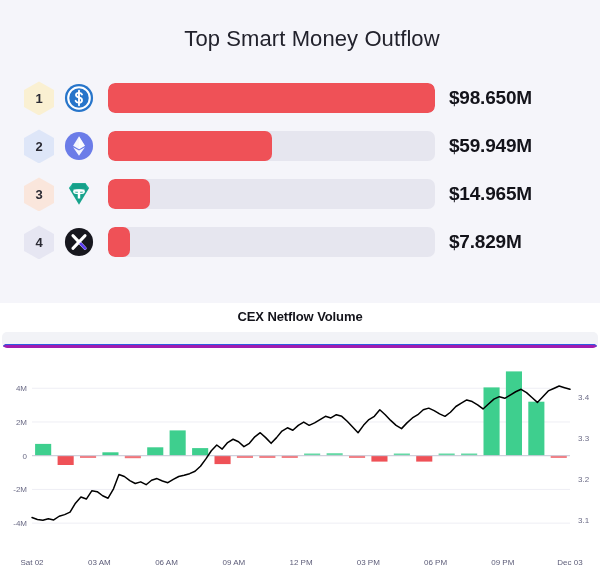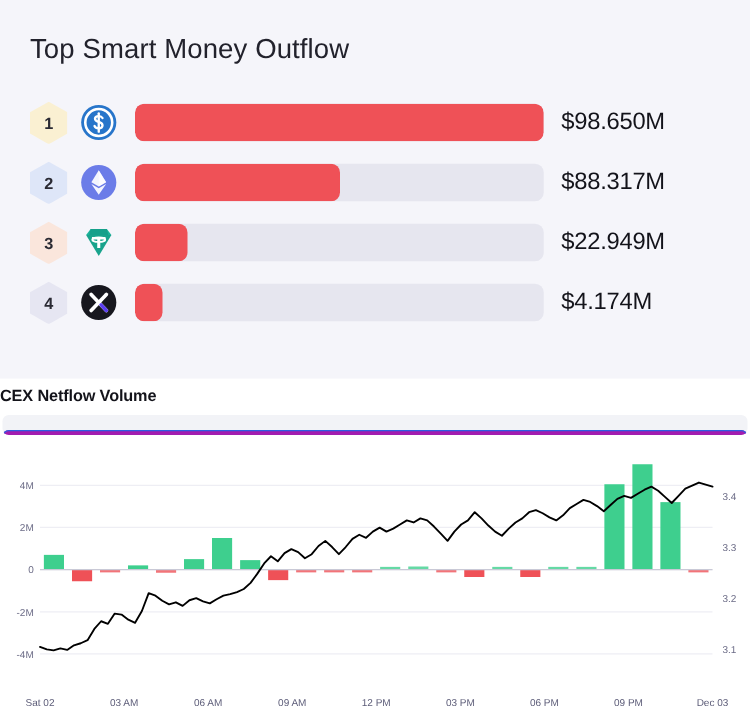--- a/index.html
+++ b/index.html
@@ -1,21 +1,21 @@
 <!DOCTYPE html>
 <html><head>
 <meta charset="utf-8">
 <style>
   html,body{margin:0;padding:0;}
   body{
     width:600px;height:577px;overflow:hidden;
     font-family:"Liberation Sans","DejaVu Sans",sans-serif;
     background:#ffffff;color:#1a1a22;
   }
-  .page{width:600px;height:577px;position:relative;}
+  .page{width:600px;height:577px;position:relative;text-align:center;}
 
   
   .outflow-card{
     background:#f5f5fa;
     padding:0 0 10px 0;
     height:303px;
     box-sizing:border-box;
     position:relative;
   }
   .outflow-title{
@@ -57,21 +57,21 @@
     overflow:hidden;
   }
   .fill{
     height:100%;
     background:#ef5157;
     border-radius:7px;
   }
   .amount{
     margin-left:14px;
     font-size:19px;
-    font-weight:400;
+    font-weight:700;
     color:#13131a;
     white-space:nowrap;
     letter-spacing:-.2px;
   }
 
   
   .netflow-card{
     background:#ffffff;
     height:274px;
     box-sizing:border-box;
@@ -165,56 +165,56 @@
             <svg width="30" height="30" viewBox="0 0 32 32">
               <circle cx="16" cy="16" r="15" fill="#6b7ce8"></circle>
               <path d="M16 5.5l-6.3 10.3L16 19.4l6.3-3.6z" fill="#fff" fill-opacity=".92"></path>
               <path d="M16 5.5v13.9l6.3-3.6z" fill="#fff" fill-opacity=".7"></path>
               <path d="M16 20.9l-6.3-3.7L16 26.5l6.3-9.3z" fill="#fff" fill-opacity=".92"></path>
             </svg>
           </div>
           <div class="track" style="background: rgb(230, 230, 239);">
             <div class="fill" style="width: 50.2%; background: rgb(239, 81, 87);"></div>
           </div>
-          <div class="amount">$88.317M</div>
+          <div class="amount">$59.949M</div>
         </div>
         <div class="rank-row">
           <div class="hex" style="background: rgb(250, 230, 220);">
             <span>3</span>
           </div>
           <div class="coin">
             <svg width="30" height="30" viewBox="0 0 32 32">
               <path d="M5.2 9.5h21.6L16 27.5z" fill="#18a38c"></path>
               <path d="M5.2 9.5l3.9-5h13.8l3.9 5z" fill="#1bb39a"></path>
               <path d="M9.1 4.5l-1.3 5h16.4l-1.3-5z" fill="#15a08a"></path>
               <path d="M10.2 11.2h11.6v2.3h-4.5v7.2h-2.6v-7.2h-4.5z" fill="#fff"></path>
               <ellipse cx="16" cy="13.6" rx="5.5" ry="1.9" fill="none" stroke="#fff" stroke-width="1.6"></ellipse>
             </svg>
           </div>
           <div class="track" style="background: rgb(230, 230, 239);">
             <div class="fill" style="width: 12.8%; background: rgb(239, 81, 87);"></div>
           </div>
-          <div class="amount">$22.949M</div>
+          <div class="amount">$14.965M</div>
         </div>
         <div class="rank-row">
           <div class="hex" style="background: rgb(230, 230, 242);">
             <span>4</span>
           </div>
           <div class="coin">
             <svg width="30" height="30" viewBox="0 0 32 32">
               <circle cx="16" cy="16" r="15" fill="#17171e"></circle>
               <path d="M9.5 9.2l13 13.6" stroke="#fff" stroke-width="3.1" stroke-linecap="round"></path>
               <path d="M22.5 9.2l-13 13.6" stroke="#fff" stroke-width="3.1" stroke-linecap="round"></path>
               <path d="M18 18l4.5 4.8" stroke="#5b3df0" stroke-width="3" stroke-linecap="round"></path>
             </svg>
           </div>
           <div class="track" style="background: rgb(230, 230, 239);">
             <div class="fill" style="width: 6.8%; background: rgb(239, 81, 87);"></div>
           </div>
-          <div class="amount">$4.174M</div>
+          <div class="amount">$7.829M</div>
         </div>
       </div>
   </section>
 
   <section class="netflow-card">
     <div class="netflow-title">CEX Netflow Volume</div>
 
     <div class="tabs" id="tabs">
         <div class="tab active" style="background: #a21caf; margin-top: 12px;">1D</div>
       </div>

